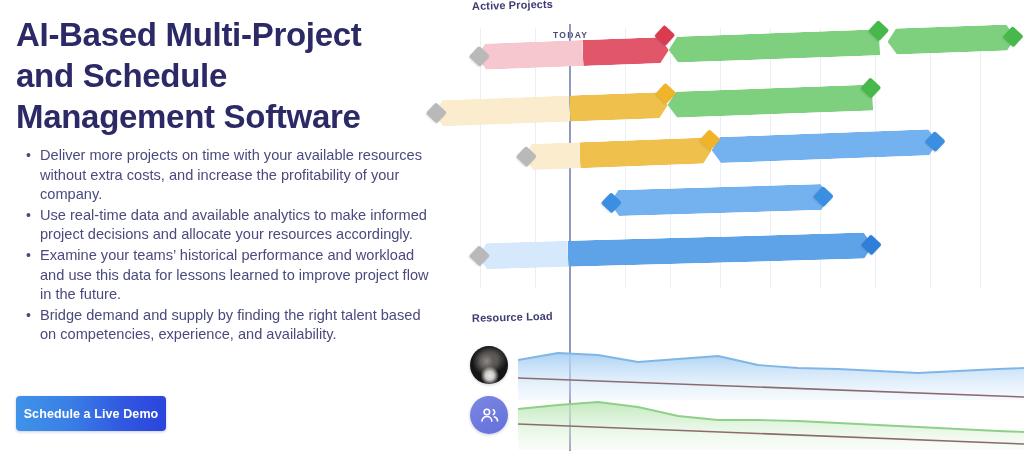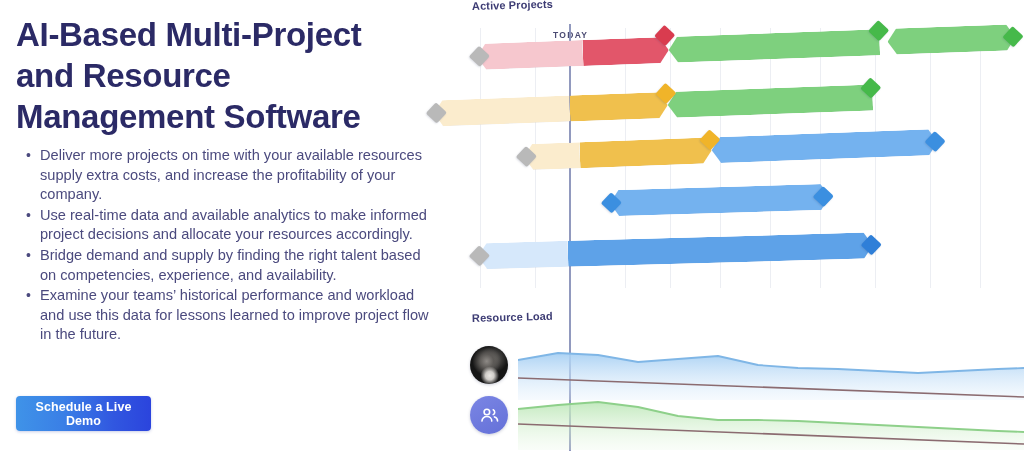--- a/index.html
+++ b/index.html
@@ -68,21 +68,21 @@
     left: -14px;
     top: 0;
     font-size: 14px;
     color: #4b4a7e;
   }
 
   .cta-button {
     position: absolute;
     left: 16px;
     top: 396px;
-    width: 135px;
+    width: 150px;
     height: 35px;
     border: none;
     border-radius: 4px;
     background: linear-gradient(90deg, #3f93e8 0%, #3a7fe6 35%, #3157e0 72%, #2b44dd 100%);
     color: #ffffff;
     font-family: "Liberation Sans", "DejaVu Sans", sans-serif;
     font-size: 12.5px;
     font-weight: bold;
     letter-spacing: 0.1px;
     cursor: pointer;
@@ -228,27 +228,27 @@
   }
   .chart-wrap svg { display: block; }
 </style>
 </head>
 <body>
 
 <div class="page">
 
   <div class="left-col">
 
-    <h1 class="headline">AI-Based Multi-Project and Resource Management Software</h1>
+    <h1 class="headline">AI-Based Multi-Project and Schedule Management Software</h1>
 
     <ul class="bullets">
-      <li>Deliver more projects on time with your available resources supply extra costs, and increase the profitability of your company.</li>
+      <li>Deliver more projects on time with your available resources without extra costs, and increase the profitability of your company.</li>
       <li>Use real-time data and available analytics to make informed project decisions and allocate your resources accordingly.</li>
+      <li>Examine your teams’ historical performance and workload and use this data for lessons learned to improve project flow in the future.</li>
       <li>Bridge demand and supply by finding the right talent based on competencies, experience, and availability.</li>
-      <li>Examine your teams’ historical performance and workload and use this data for lessons learned to improve project flow in the future.</li>
     </ul>
 
     <button class="cta-button">Schedule a Live Demo</button>
   </div>
 
   <div class="app-mock">
 
     <div class="grid">
       <div class="gl" style="left:60px"></div>
       <div class="gl" style="left:115px"></div>

